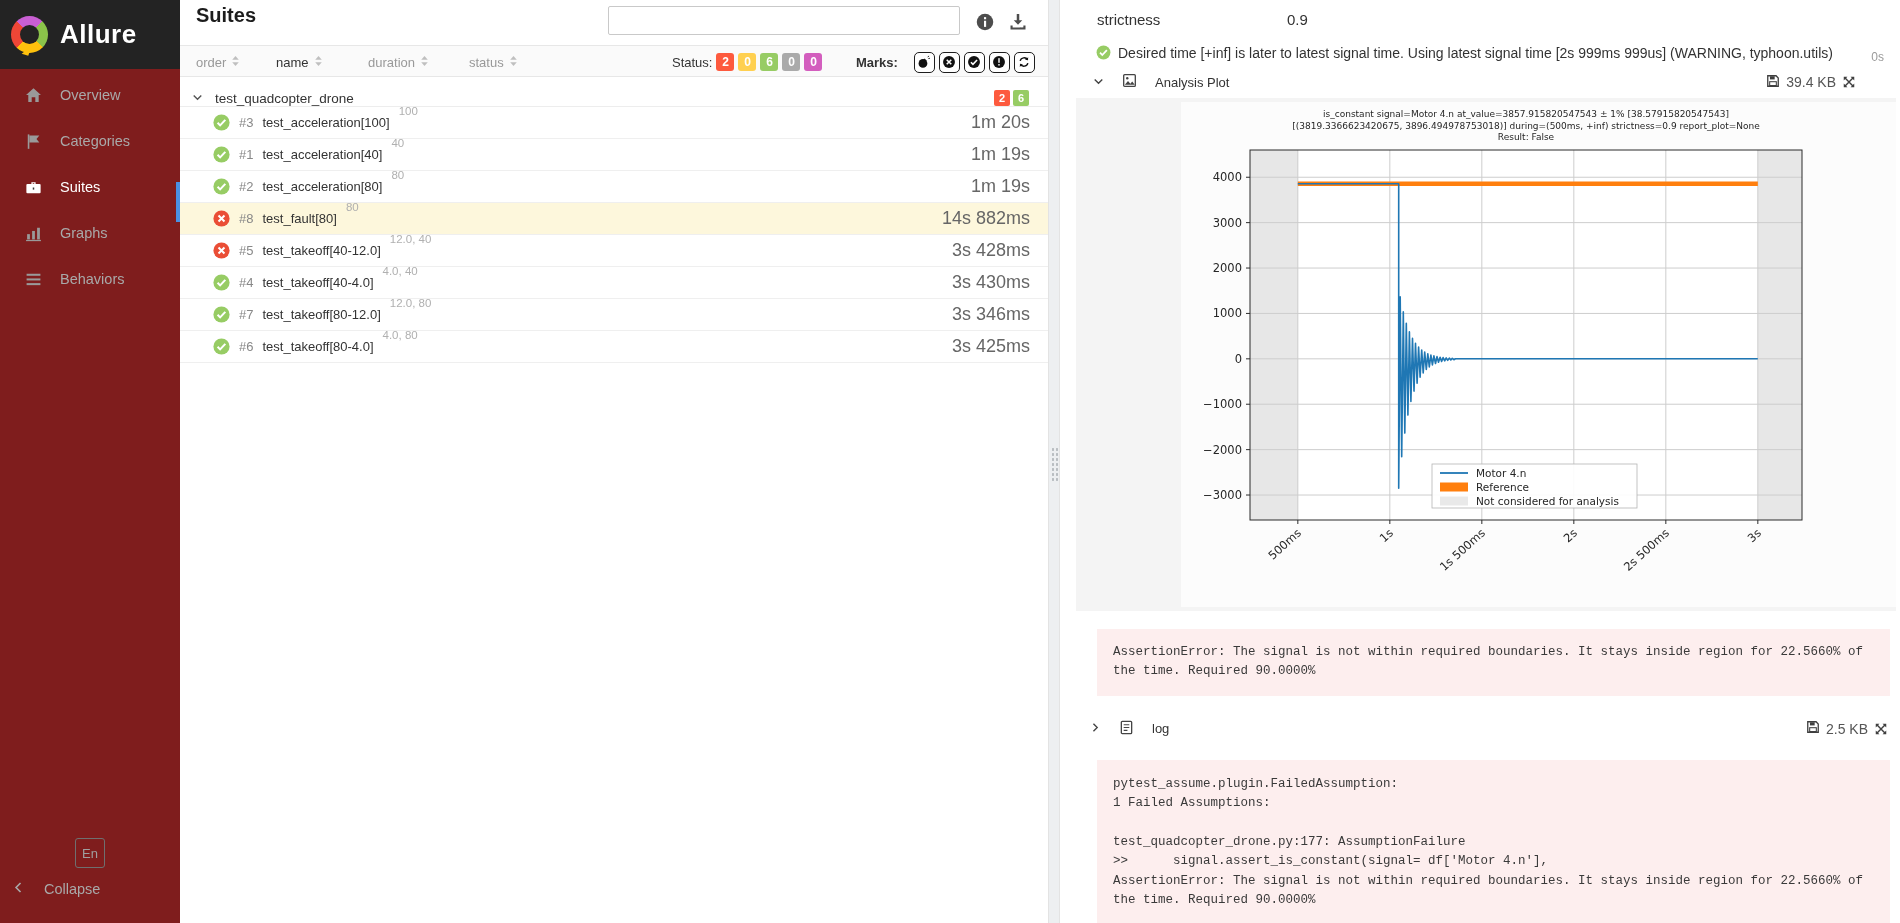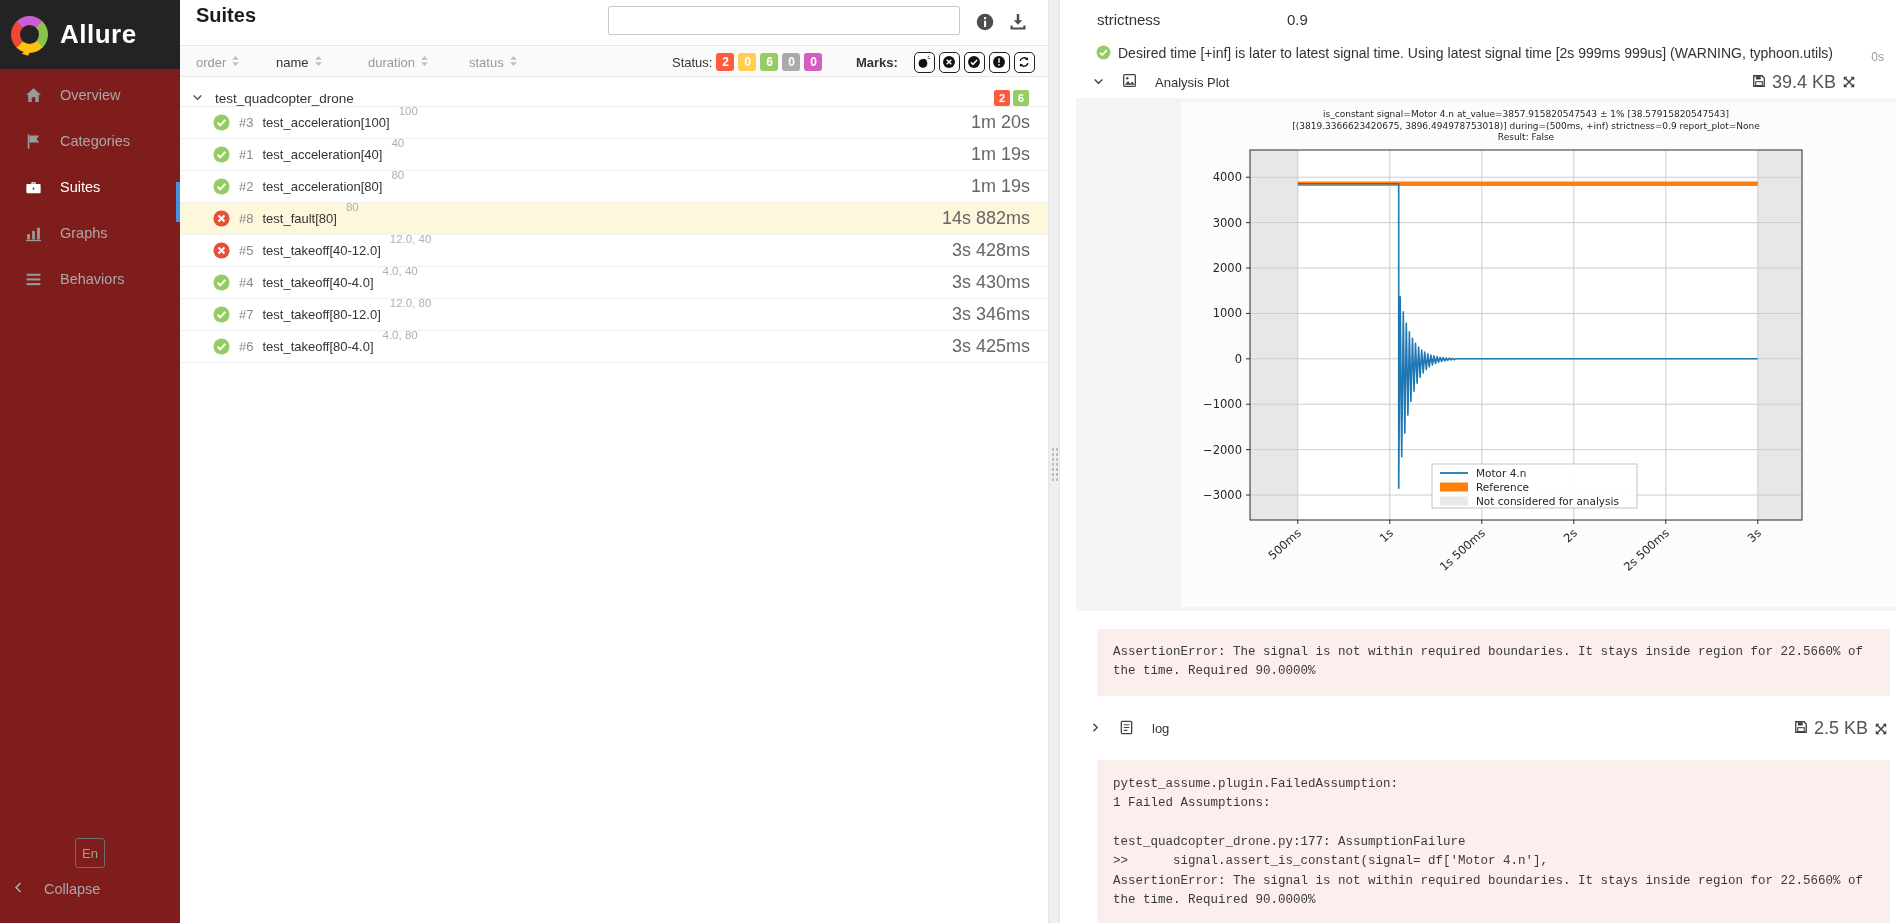--- a/index.html
+++ b/index.html
@@ -81,21 +81,21 @@
   .param-name { width:190px; }
   .message-row { margin-top:12px; padding-left:36px; padding-right:60px; display:flex; align-items:flex-start; gap:7px;
                  font-size:14px; color:#333; white-space:nowrap; }
   .message-row .st-icon { width:15px; height:15px; flex:none; }
   .duration-badge { position:absolute; top:50px; right:16px; color:#9a9a9a; font-size:12px; }
   .attach-row { display:flex; align-items:center; font-size:13px; color:#333; gap:18px; cursor:pointer; height:26px; }
   .attach-row.plot-row { margin-top:8px; padding-left:33px; padding-right:44px; }
   .attach-row.log-row { margin-top:20px; padding-left:30px; padding-right:12px; }
   .attach-row .chev svg { width:11px; height:11px; color:#444; }
   .attach-row .ficon svg { width:15px; height:15px; color:#444; }
-  .attach-right { margin-left:auto; display:flex; align-items:center; gap:6px; color:#555; font-size:18px; }
+  .attach-right { margin-left:auto; display:flex; align-items:center; gap:6px; color:#555; font-size:14px; }
   .attach-right svg { width:14px; height:14px; color:#3f3f3f; }
   .expand-btn { cursor:pointer; display:flex; }
 
   .plot-viewer { margin:3px 4px 0 16px; height:513px; background:#f4f4f4; }
   .figure { width:715px; height:505px; margin-left:105px; background:#fcfcfc; position:relative; top:4px; }
 
   .error-block { margin:18px 10px 0 37px; background:#fdeeee; padding:14px 16px;
                  font-family:"Liberation Mono", monospace; font-size:12.5px; color:#3a3a3a; line-height:1.55; white-space:pre-wrap; }
   .log-block { margin:18px 10px 0 37px; background:#fdeeee; padding:15px 16px;
                font-family:"Liberation Mono", monospace; font-size:12.5px; color:#3a3a3a; line-height:1.55; white-space:pre-wrap; }

